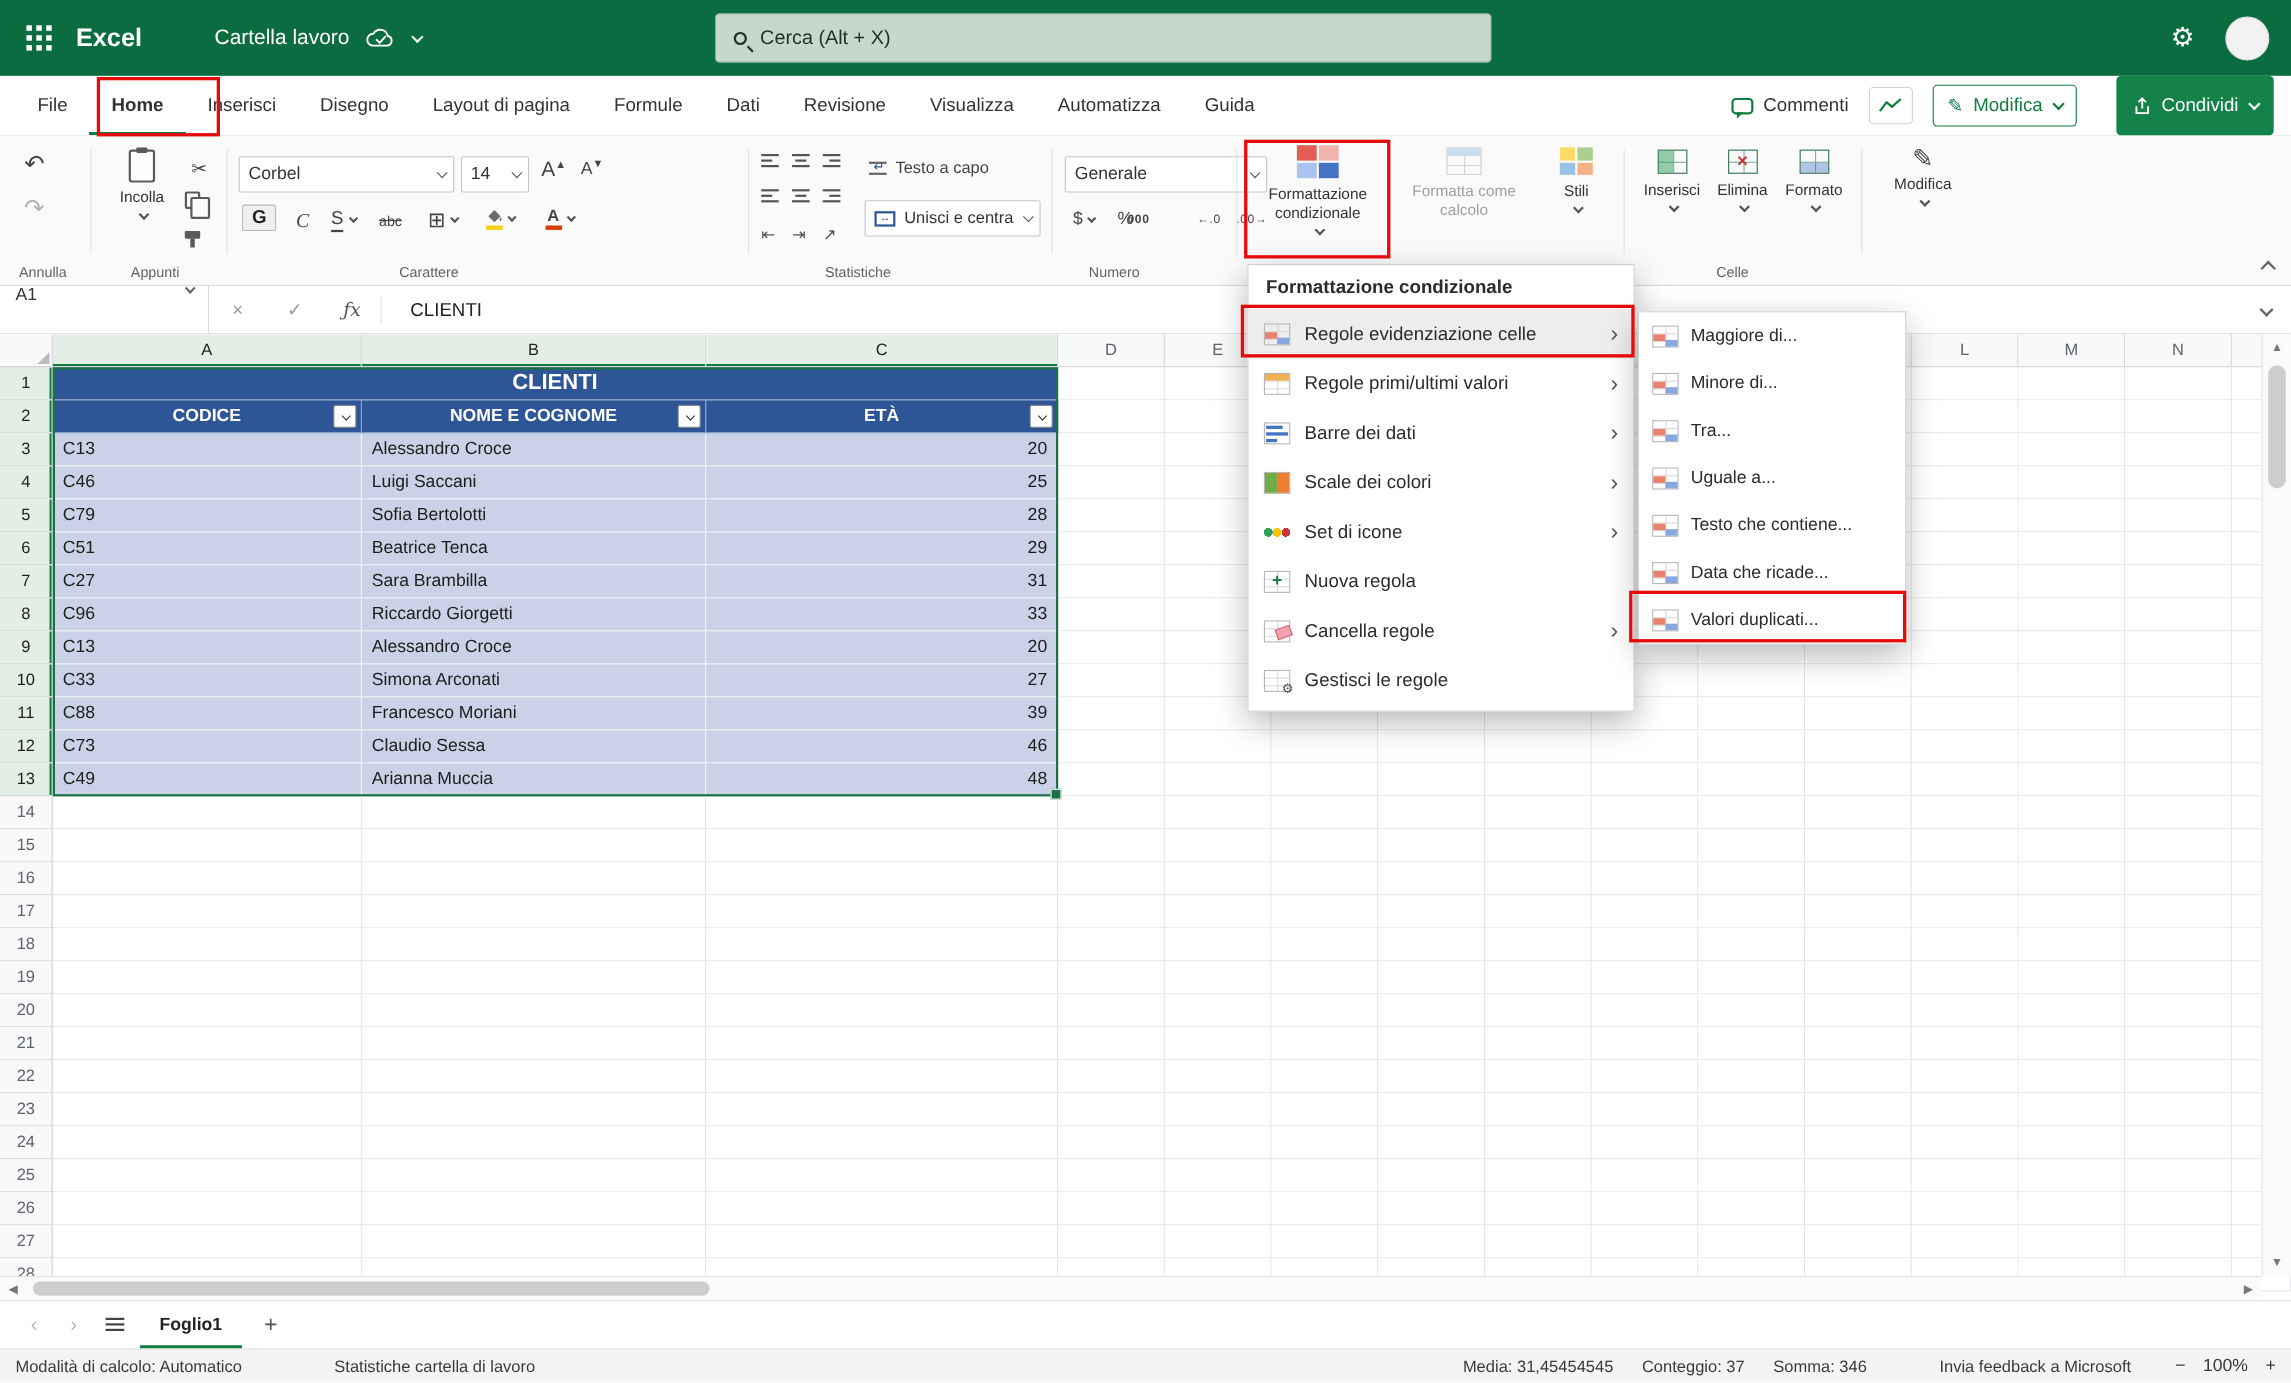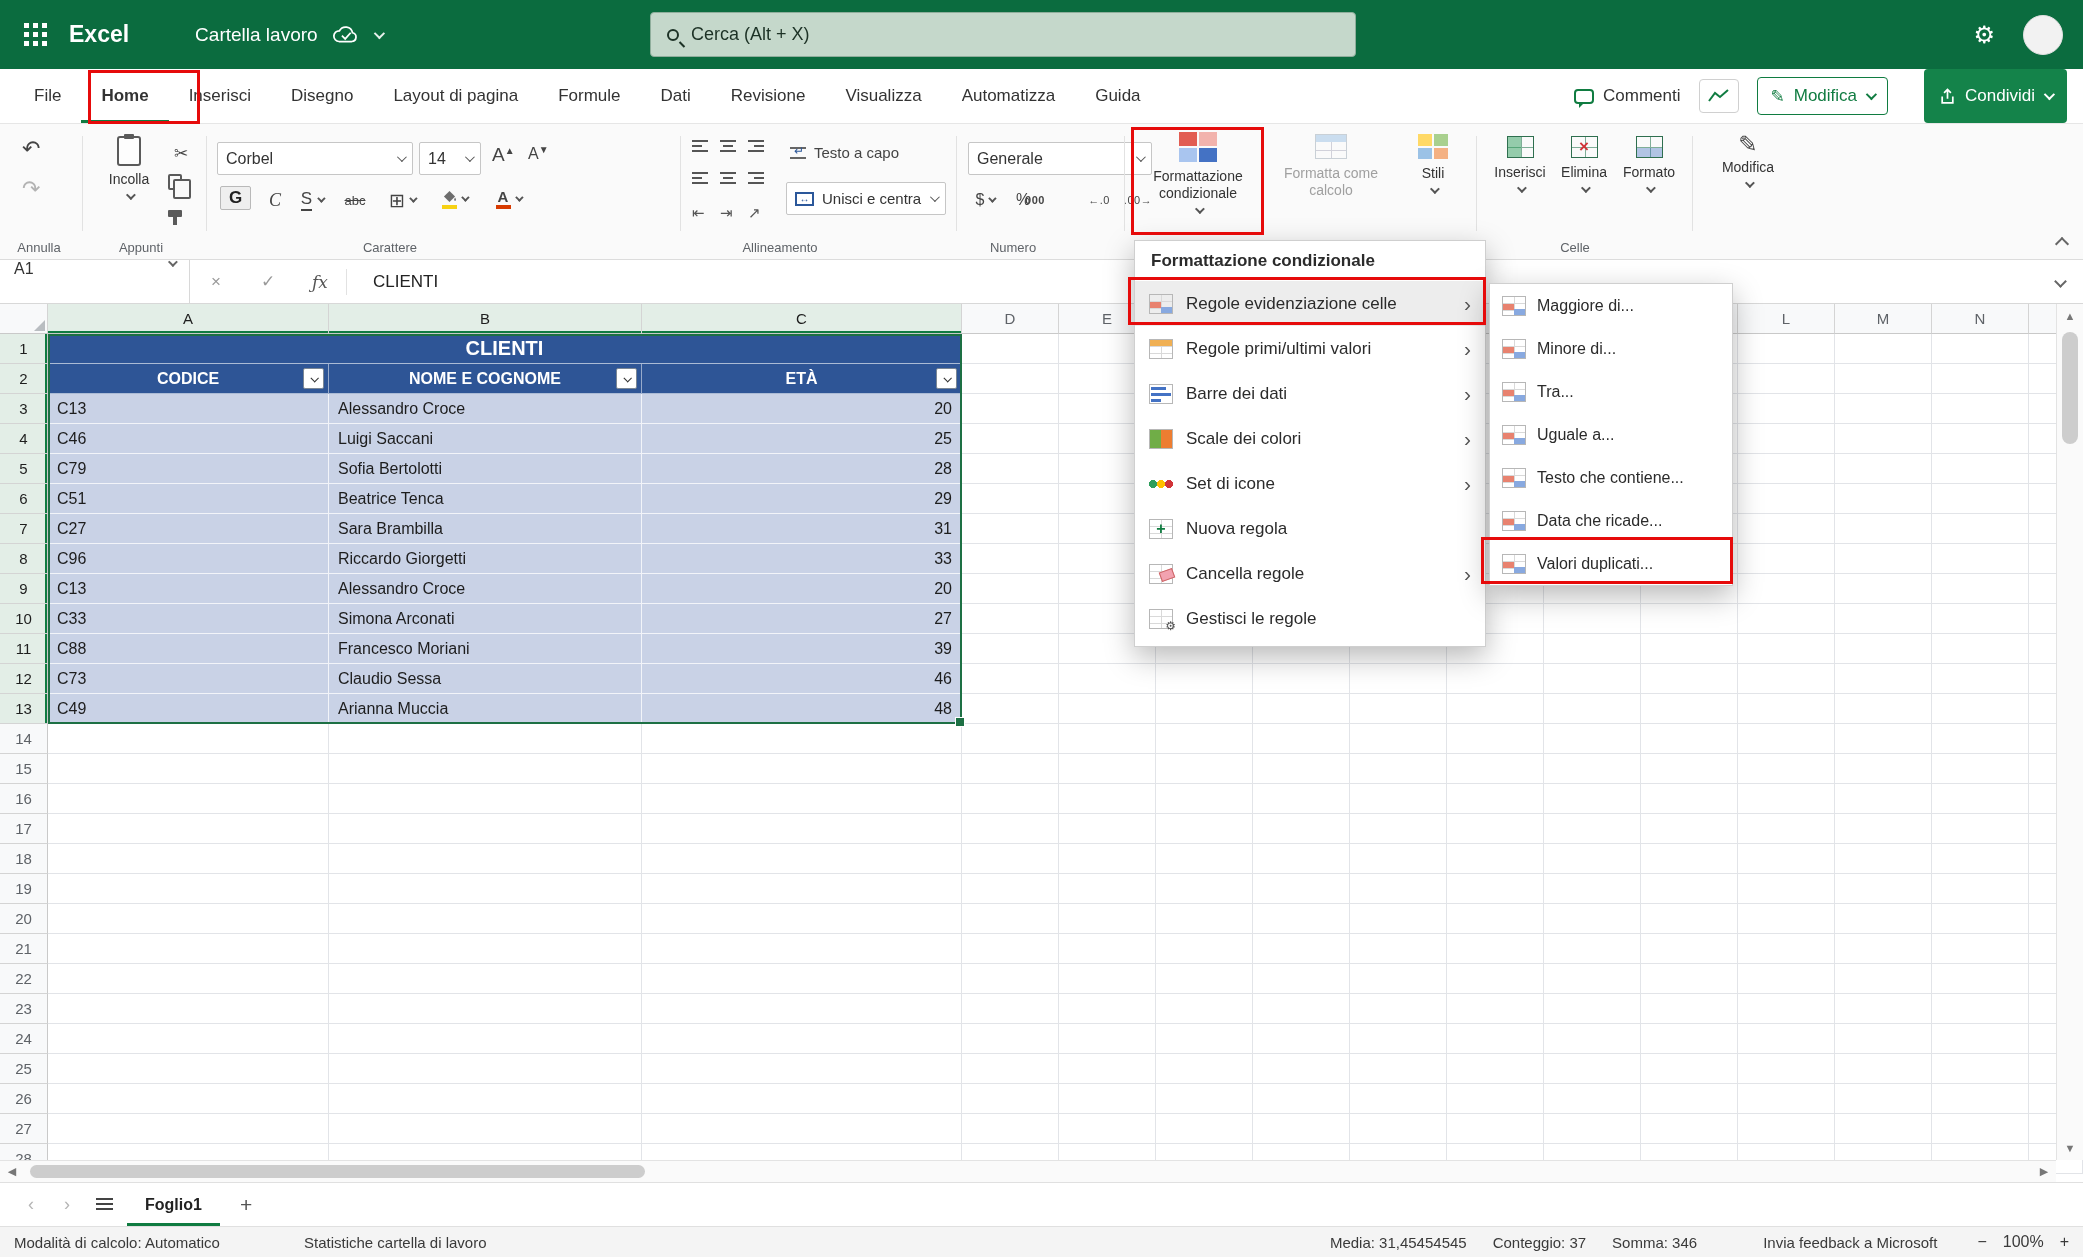--- a/index.html
+++ b/index.html
@@ -362,21 +362,21 @@
       </div>
     <div class="ibtn" style="position:absolute; left:790px; top:20px; gap:8px;">
       <span class="i-wrap"></span>
       <span class="rtxt" style="font-size:15px;">Testo a capo</span>
     </div>
     <div class="dd" style="position:absolute; left:786px; top:58px; width:160px; gap:8px; font-size:15px;">
       <span class="i-merge">↔</span>
       <span>Unisci e centra</span>
         <span class="chev"></span>
     </div>
-    <div class="glabel" style="left:690px; width:180px;">Allineamento</div>
+    <div class="glabel" style="left:690px; width:180px;">Statistiche</div>
     <div class="vdiv" style="left:956px;"></div>
 
     <div class="dd" style="position:absolute; left:968px; top:18px; width:184px;">
       <span>Generale</span>
         <span class="chev"></span>
     </div>
     <div class="ibtn" style="position:absolute; left:968px; top:62px; width:34px; height:28px; font-size:16px;">
         <span>$</span>
         <span class="chev" style="width:6px;height:6px;margin-left:4px;border-color:#555;"></span>
       </div>

